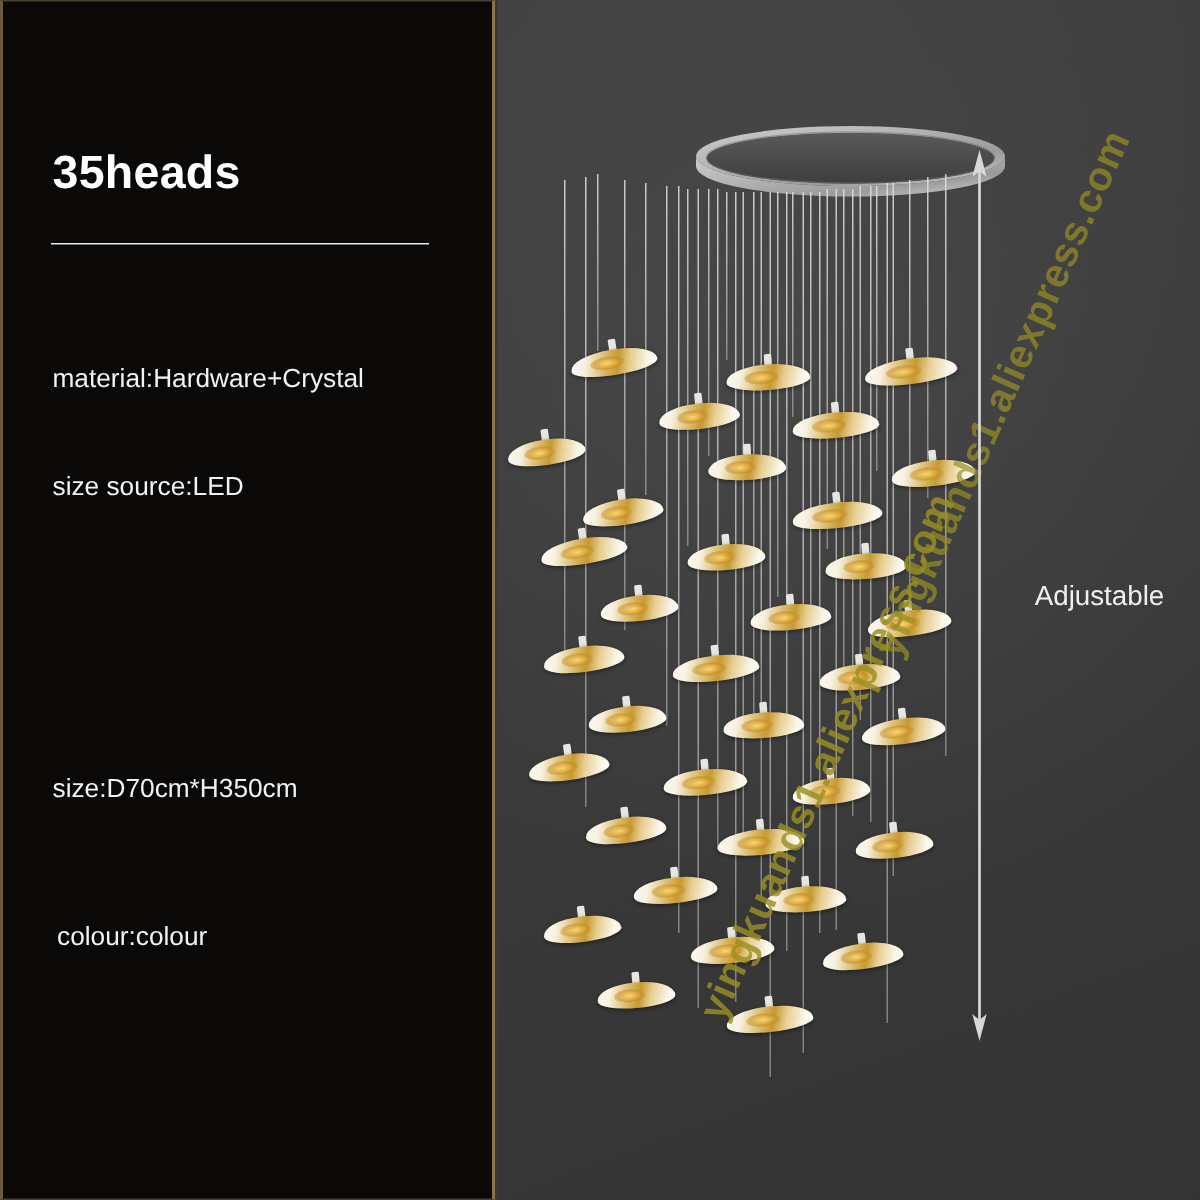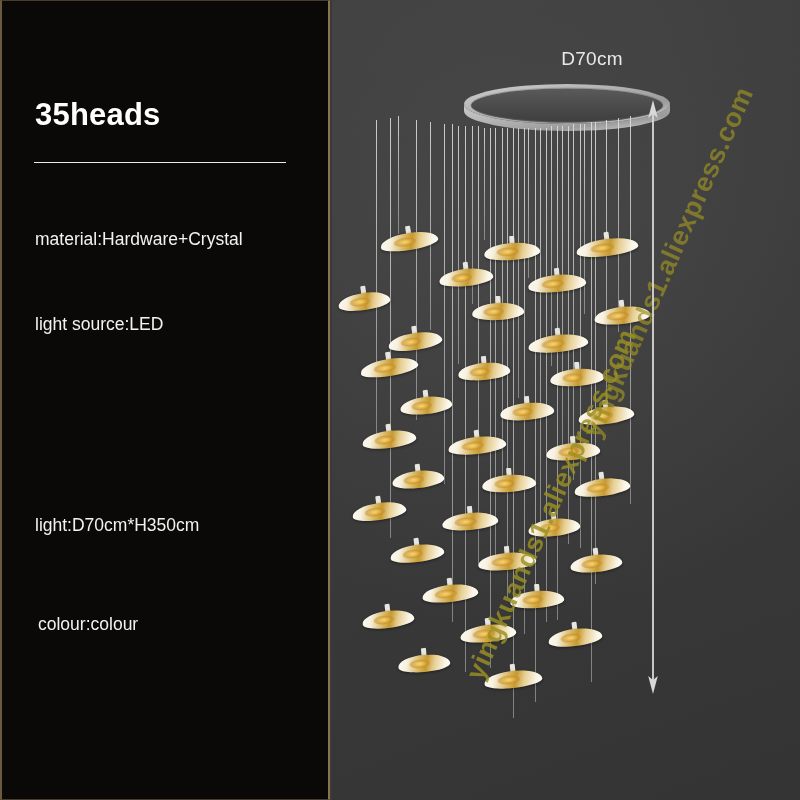--- a/index.html
+++ b/index.html
@@ -51,21 +51,21 @@
     opacity: .92;
   }
   .spec-line {
     position: absolute;
     left: 33px;
     color: #f2f2f2;
     font-size: 17.5px;
     font-weight: 400;
     white-space: nowrap;
   }
-  .sl0 { top: 228px; }
+  .sl0 { top: 241px; }
   .sl1 { top: 313px; }
   .sl2 { top: 412px; }
   .sl3 { top: 514px; }
   .sl4 { top: 613px; left: 36px; }
 
   
   #product-panel {
     position: absolute;
     left: 332px; top: 0;
     width: 468px; height: 800px;
@@ -196,31 +196,30 @@
 <div id="stage">
 
   <div id="spec-panel">
 
     <div id="spec-title">35heads</div>
 
     <div id="spec-rule"></div>
 
     <div class="spec-line sl0">material:Hardware+Crystal</div>
 
-    <div class="spec-line sl1">light source:LED</div>
-
-
-    <div class="spec-line sl3">light:D70cm*H350cm</div>
+    <div class="spec-line sl1">size source:LED</div>
+
+
+    <div class="spec-line sl3">size:D70cm*H350cm</div>
 
     <div class="spec-line sl4">colour:colour</div>
   </div>
 
   <div id="product-panel">
 
-    <div id="dim-top-label">D70cm</div>
 
     <svg id="canopy" viewBox="0 0 210 52">
       <defs>
         <linearGradient id="gCanopyTop" x1="0" y1="0" x2="1" y2="1">
           <stop offset="0%" stop-color="#cdcdcd"></stop>
           <stop offset="35%" stop-color="#b6b6b6"></stop>
           <stop offset="70%" stop-color="#9b9b9b"></stop>
           <stop offset="100%" stop-color="#d3d3d3"></stop>
         </linearGradient>
         <linearGradient id="gCanopyFace" x1="0" y1="0" x2="0" y2="1">
@@ -457,16 +456,17 @@
     <div class="wm" id="wm-a">yingkuands1.aliexpress.com</div>
     <div class="wm" id="wm-b">yingkuands1.aliexpress.com</div>
 
     <svg id="dim-arrow" viewBox="0 0 22 594">
       <line x1="11" y1="8" x2="11" y2="586" stroke="#d8d8d8" stroke-width="1.8"></line>
       <polygon points="11,0 6.2,18 11,14 15.8,18" fill="#d8d8d8"></polygon>
       <polygon points="11,594 6.2,576 11,580 15.8,576" fill="#d8d8d8"></polygon>
     </svg>
 
     <div id="dim-right-label">
+      <div>Adjustable</div>
     </div>
 
   </div>
 </div>
 
 </body></html>

